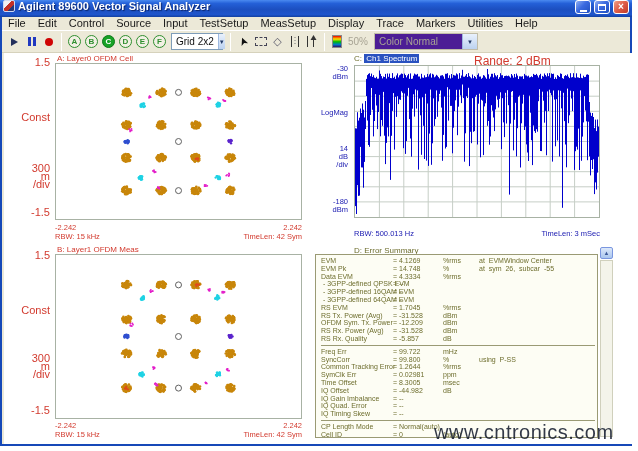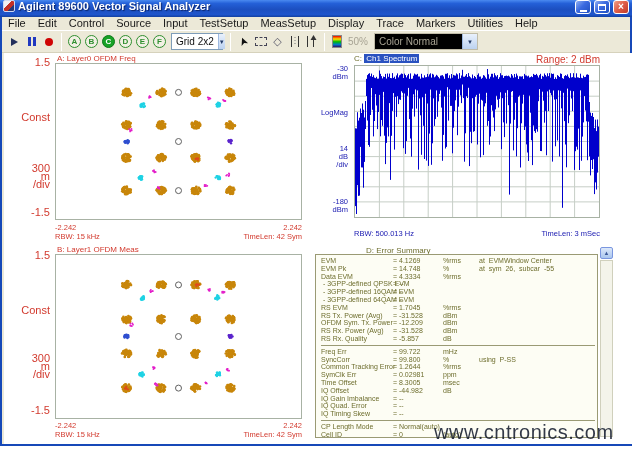--- a/index.html
+++ b/index.html
@@ -32,21 +32,21 @@
   .tb-sep{width:1px;height:18px;background:#c9c5b2;border-right:1px solid #fff;margin:0 4px}
   .tb-btn{width:17px;height:18px;display:flex;align-items:center;justify-content:center}
   .tri-play{width:0;height:0;border-left:7px solid #23305c;border-top:4px solid transparent;border-bottom:4px solid transparent}
   .pbar{width:3px;height:9px;background:#2038c0;display:inline-block;margin:0 1px}
   .rec{width:8px;height:8px;border-radius:50%;background:#cf0404}
   .trace-btn{width:13px;height:13px;border:1px solid #2f8f2f;border-radius:50%;margin:0 2px;
              color:#2f8f2f;font-size:8px;font-weight:bold;display:flex;align-items:center;justify-content:center;background:#f2f0e4}
   .trace-btn.active{background:#17a226;color:#fff;border-color:#0d7a18}
   .combo{height:17px;background:#fff;border:1px solid #7f9db9;display:flex;align-items:center;font-size:10px;margin:6px 3px}
   .combo .val{padding:0 4px;flex:1;white-space:nowrap;color:#111}
-  .combo.disabled{background:#000000;border-color:#c0bca8}
+  .combo.disabled{background:#4c1d95;border-color:#c0bca8}
   .combo.disabled .val{color:#a8a494}
   .combo-arrow{width:15px;height:15px;display:flex;align-items:center;justify-content:center;font-size:6px;color:#223a66;
                background:linear-gradient(180deg,#e9f1fc,#bcd2f0);border-left:1px solid #9db8e0}
   .ptr{font-size:11px;color:#111;display:inline-block;transform:rotate(-112deg)}
   .dashrect{width:12px;height:9px;border:1px dashed #445}
   .diam{font-size:11px;color:#556}
   .lbl-dis{font-size:10px;color:#a8a494;margin:0 3px;white-space:nowrap}
   .rainbow{width:10px;height:13px;border:1px solid #888;margin:0 3px;
            background:linear-gradient(180deg,#e00 0%,#fd0 28%,#0b0 52%,#07c 78%,#316 100%)}
 
@@ -62,26 +62,26 @@
   .a-title{left:53px;top:1px}   .b-title{left:53px;top:192px}
   .a-box{left:51px;top:10px;width:247px;height:157px}
   .b-box{left:51px;top:201px;width:247px;height:165px}
   .a-ymax{left:2px;top:5px}     .a-yname{left:2px;top:60px}   .a-ydiv{left:2px;top:95px}  .a-ymin{left:2px;top:155px}
   .b-ymax{left:2px;top:198px}   .b-yname{left:2px;top:253px}  .b-ydiv{left:2px;top:285px} .b-ymin{left:2px;top:353px}
   .a-xrow{left:51px;top:170px;width:247px} .a-rbw{left:51px;top:179px;width:247px}
   .b-xrow{left:51px;top:368px;width:247px} .b-rbw{left:51px;top:377px;width:247px}
 
   .c-title{left:350px;top:1px}
   .spec-hl{background:#2a52c0;color:#fff;padding:0 2px}
-  .c-range{position:absolute;left:470px;top:1px;width:126px;text-align:right;font-size:10px}
+  .c-range{position:absolute;left:470px;top:1px;width:126px;text-align:left;font-size:12px}
   .c-box{left:350px;top:12px;width:246px;height:153px}
   .c-ymax{top:12px} .c-yname{top:56px} .c-ydiv{top:92px} .c-ymin{top:145px}
   .c-xrow1{left:350px;top:167px;width:246px} .c-xrow2{left:350px;top:176px;width:246px}
 
-  .d-title{left:362px;top:193px}
+  .d-title{left:350px;top:193px}
   .d-box{left:311px;top:201px;width:283px;height:184px;border:1px solid #9a9a74;background:#fdfdf4;
          padding:2px 2px 0 5px;overflow:hidden}
   .es-section{border-top:1px solid #9a9a74;margin-top:2px;padding-top:2px}
   .es-section:first-child{border-top:none;margin-top:0;padding-top:0}
   .es-row{display:flex;font-size:7px;line-height:7.8px;color:#6e6e2e;white-space:pre}
   .es-label{width:72px;flex:0 0 auto;min-width:72px;overflow:visible;white-space:pre}
   .es-val{min-width:50px;flex:0 0 auto;white-space:pre}
   .es-unit{min-width:36px;flex:0 0 auto;white-space:pre}
   .es-note{white-space:pre}
   .scroll-up{position:absolute;left:596px;top:194px;width:13px;height:12px;border:1px solid #7a96df;border-radius:2px;
@@ -176,21 +176,21 @@
     <span class="rainbow"></span>
     <span class="lbl-dis">50%</span>
     <span class="combo disabled" style="width:104px">
       <span class="val">Color Normal</span>
       <span class="combo-arrow">▼</span>
     </span>
   </div>
 
   <div class="client">
 
-    <div class="ptitle red a-title">A: Layer0 OFDM Freq</div>
+    <div class="ptitle red a-title">A: Layer0 OFDM Cell</div>
     <div class="plotbox a-box">
       <svg width="245" height="155">
           <circle cx="71.8" cy="126.6" r="1.35" fill="#c8860a"></circle>
           <circle cx="74.5" cy="126.1" r="1.35" fill="#c8860a"></circle>
           <circle cx="67.7" cy="126.2" r="1.35" fill="#c8860a"></circle>
           <circle cx="68.4" cy="126.9" r="1.35" fill="#c8860a"></circle>
           <circle cx="66.9" cy="125.4" r="1.35" fill="#c8860a"></circle>
           <circle cx="70.6" cy="128.1" r="1.35" fill="#c8860a"></circle>
           <circle cx="70.9" cy="123.7" r="1.35" fill="#c8860a"></circle>
           <circle cx="71.6" cy="128.8" r="1.35" fill="#c8860a"></circle>

